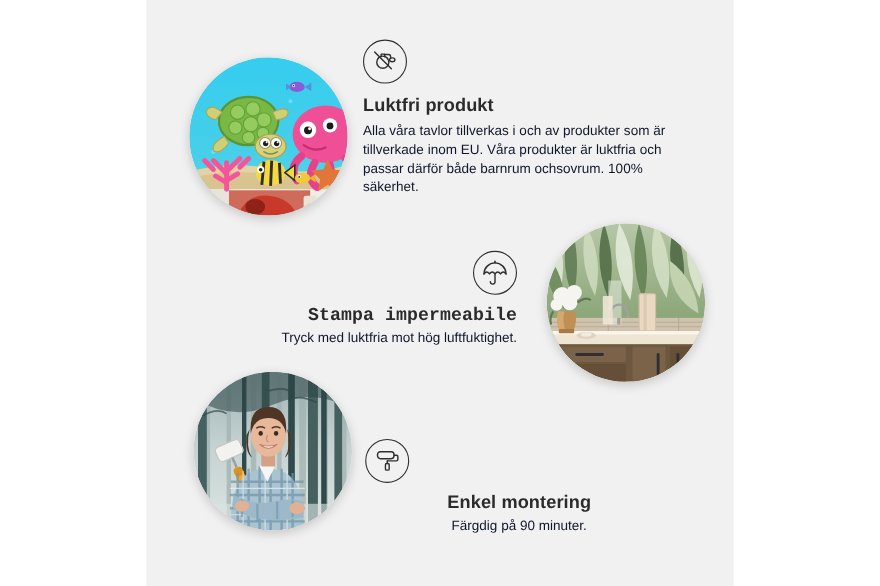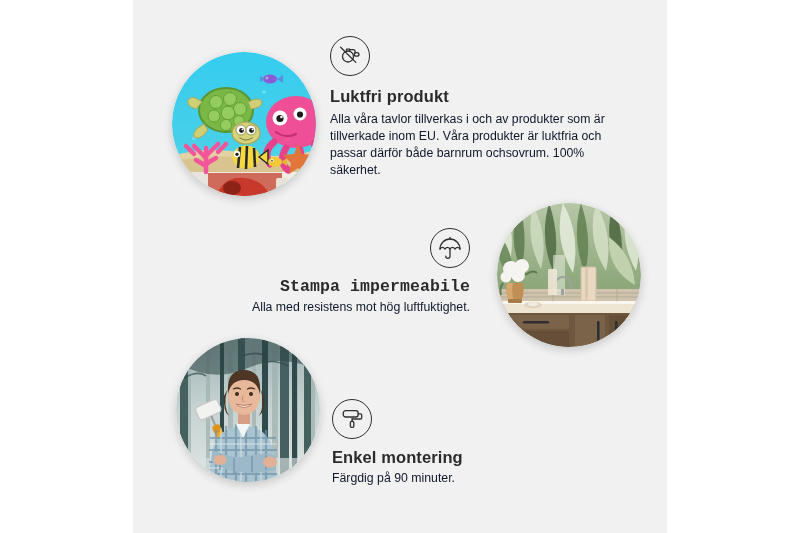--- a/index.html
+++ b/index.html
@@ -52,21 +52,21 @@
   #feature-odourless .f-title { margin-bottom: 5px; }
   #feature-odourless .f-body { width: 292px; }
 
   
   #feature-waterproof { left: 180px; top: 228px; width: 290px; text-align: right; }
   #feature-waterproof .icon-wrap { display: flex; justify-content: flex-end; }
   #feature-waterproof .icon-circle { margin-bottom: 9px; }
   #feature-waterproof .f-title { margin-bottom: 3px; font-family: Liberation Mono, monospace; }
 
   
-  #feature-assembly { left: 332px; top: 399px; width: 280px; text-align: left; }
+  #feature-assembly { left: 332px; top: 399px; width: 280px; text-align: center; }
   #feature-assembly .icon-circle { margin-bottom: 9px; }
   #feature-assembly .f-title { margin-bottom: 3px; }
 
   
   .photo {
     position: absolute;
     border-radius: 50%;
     overflow: hidden;
     box-shadow: 0 3px 10px rgba(0,0,0,.18);
   }
@@ -309,21 +309,21 @@
       <div class="icon-circle">
         <svg width="26" height="26" viewBox="0 0 26 26" fill="none" stroke="#2f2f2f" stroke-width="1.3" stroke-linecap="round" stroke-linejoin="round">
           <path d="M3 14 a10 10 0 0 1 20 0"></path>
           <path d="M3 14 q2.5 -3.4 5 0 q2.5 -3.4 5 0 q2.5 -3.4 5 0 q2.5 -3.4 5 0"></path>
           <path d="M13 14 v7.2 a2.1 2.1 0 0 1 -4.2 0"></path>
           <path d="M13 4 V2.4"></path>
         </svg>
       </div>
     </div>
     <div class="f-title">Stampa impermeabile</div>
-    <div class="f-body">Alla med resistens mot hög luftfuktighet.</div>
+    <div class="f-body">Tryck med luktfria mot hög luftfuktighet.</div>
   </div>
 
   <div class="photo" id="photo-painter-forest">
     <svg viewBox="0 0 144 144" xmlns="http://www.w3.org/2000/svg" aria-hidden="true">
       <defs>
         <clipPath id="clip3">
             <circle cx="72" cy="72" r="72"></circle>
           </clipPath>
         <linearGradient id="fog" x1="0" y1="0" x2="0" y2="1">
           <stop offset="0%" stop-color="#9fb3b4"></stop>

